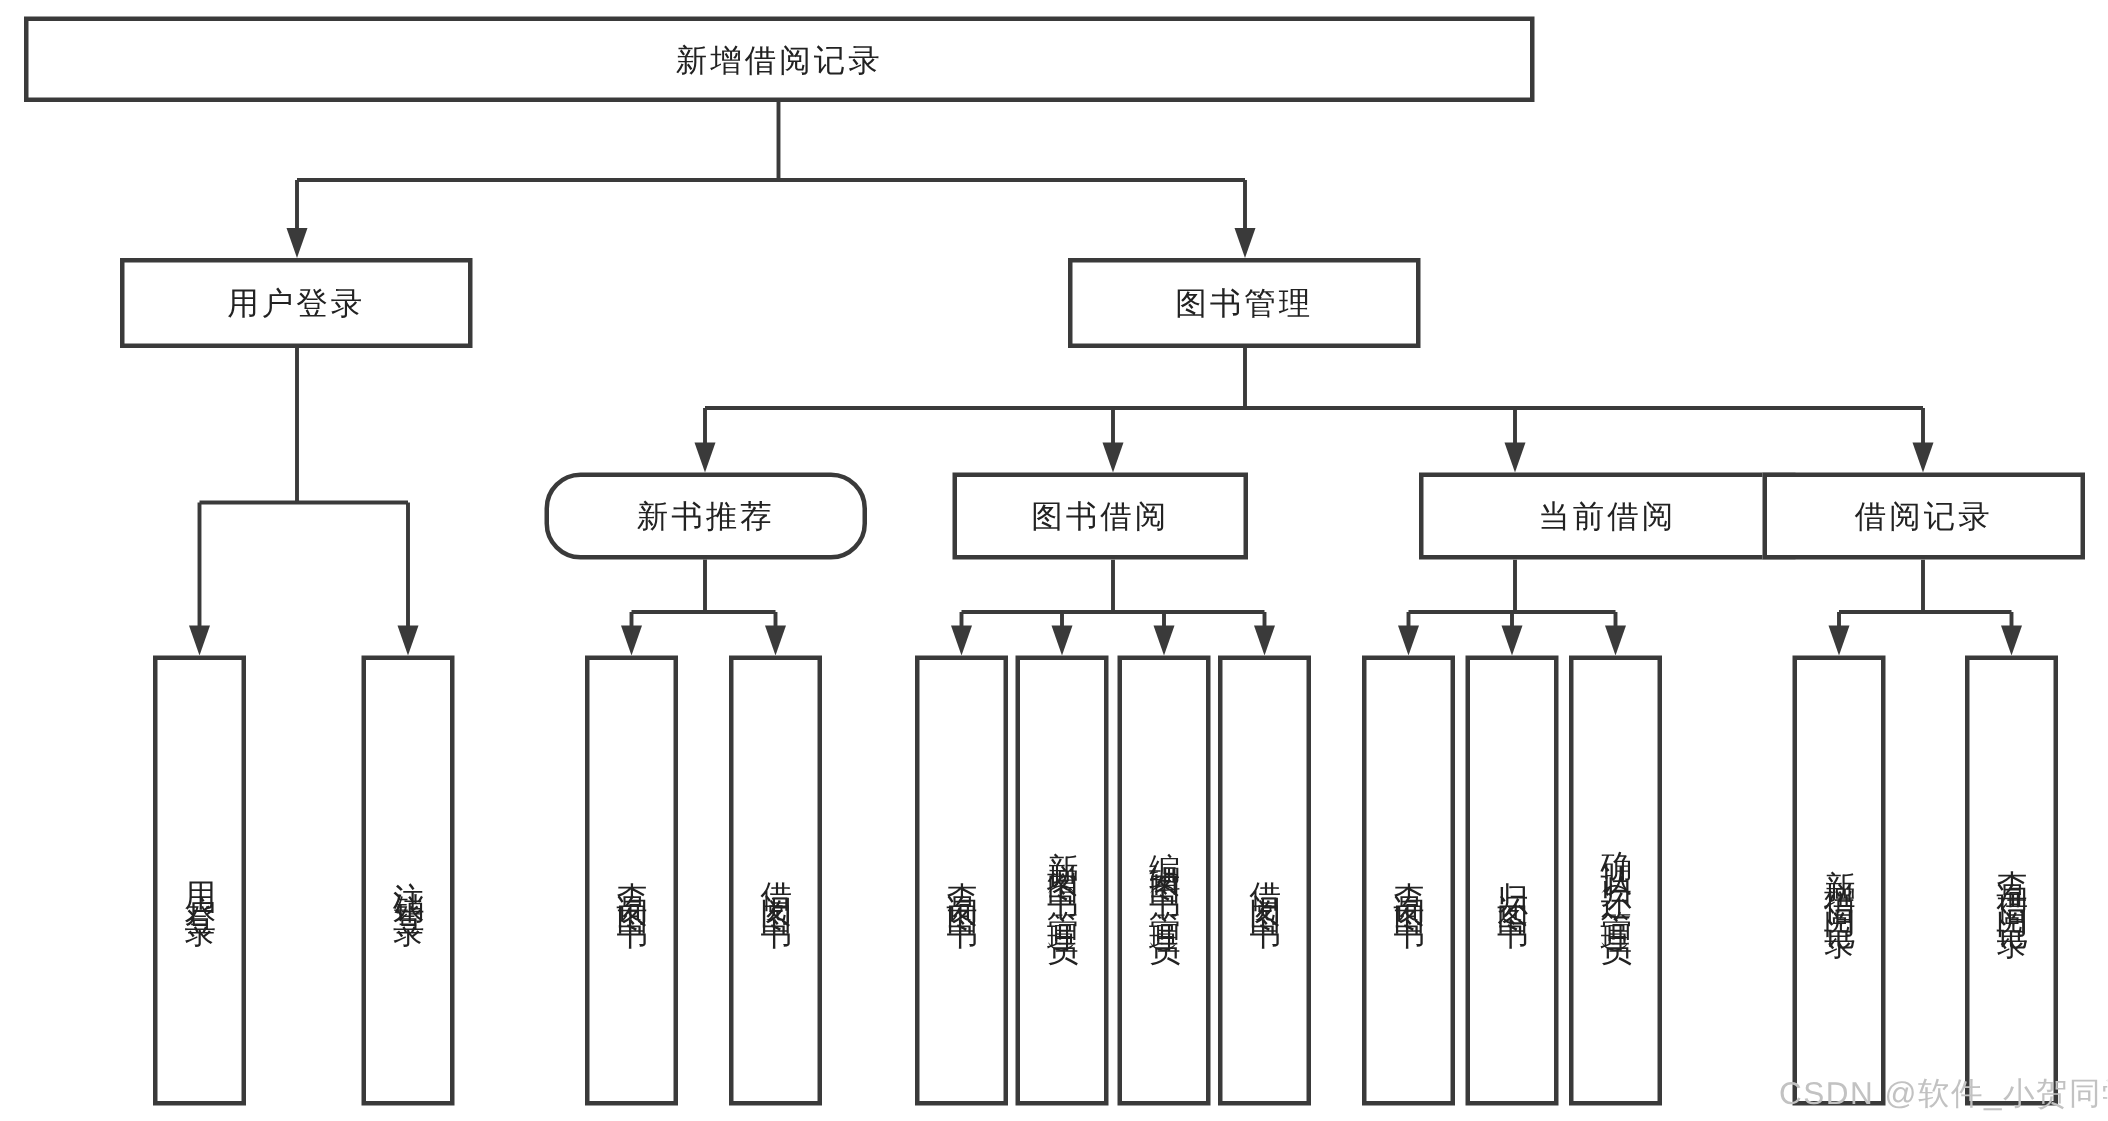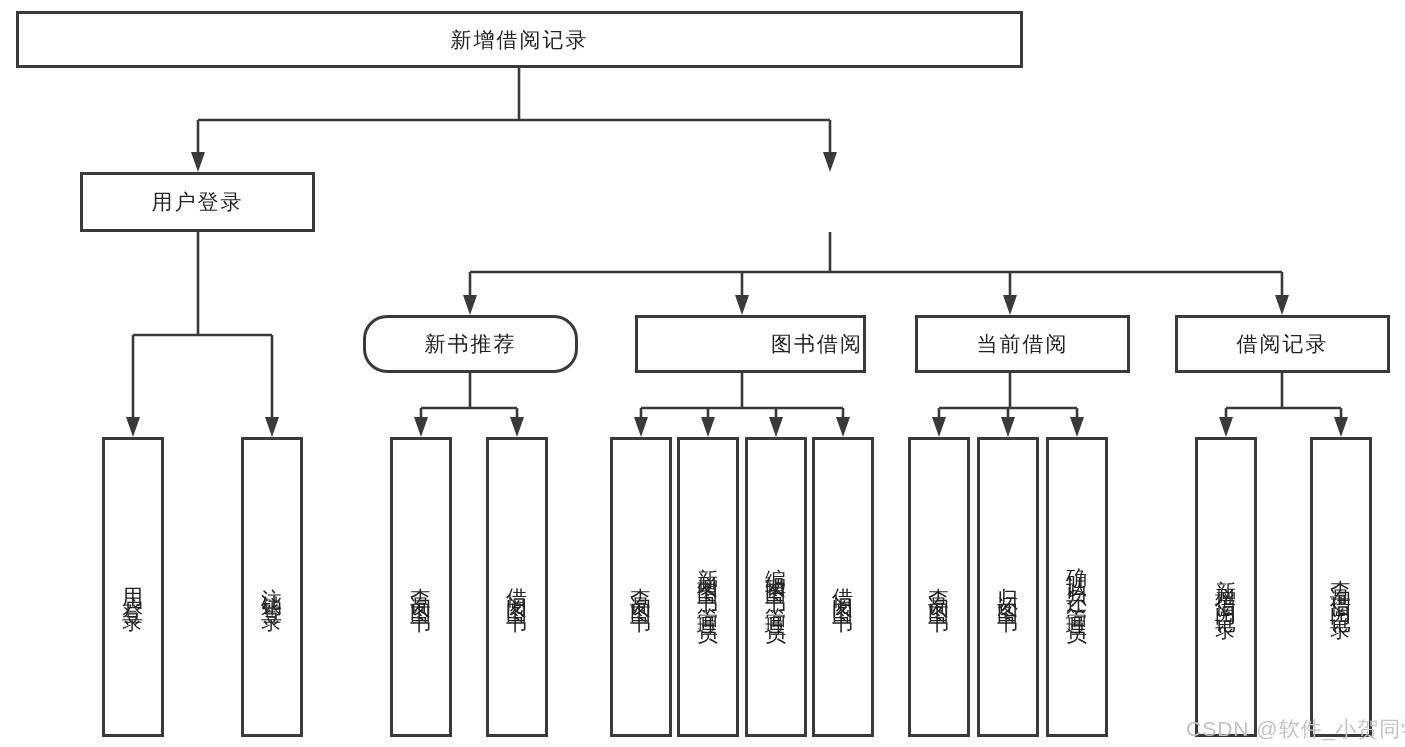--- a/index.html
+++ b/index.html
@@ -62,28 +62,31 @@
     </g>
   </svg>
 
   <div class="box" style="left:16px; top:11px; width:1007px; height:57px;">
     <span class="h-label">新增借阅记录</span>
   </div>
 
   <div class="box" style="left:80px; top:172px; width:235px; height:60px;">
     <span class="h-label">用户登录</span>
   </div>
+  <div class="box" style="left:712px; top:172px; width:235px; height:60px;">
+    <span class="h-label">图书管理</span>
+  </div>
 
   <div class="box" style="left:363px; top:315px; width:215px; height:58px;border-radius:24px;">
     <span class="h-label">新书推荐</span>
   </div>
-  <div class="box" style="left:635px; top:315px; width:231px; height:58px;justify-content:flex-end;">
+  <div class="box" style="left:635px; top:315px; width:197px; height:58px;">
     <span class="h-label">图书借阅</span>
   </div>
-  <div class="box" style="left:915px; top:315px; width:215px; height:58px;">
+  <div class="box" style="left:946px; top:315px; width:251px; height:58px;">
     <span class="h-label">当前借阅</span>
   </div>
   <div class="box" style="left:1175px; top:315px; width:215px; height:58px;">
     <span class="h-label">借阅记录</span>
   </div>
 
   <div class="box leaf" style="left:102px; top:437px;">
     <span class="v-label">用户登录</span>
   </div>
   <div class="box leaf" style="left:241px; top:437px;">

